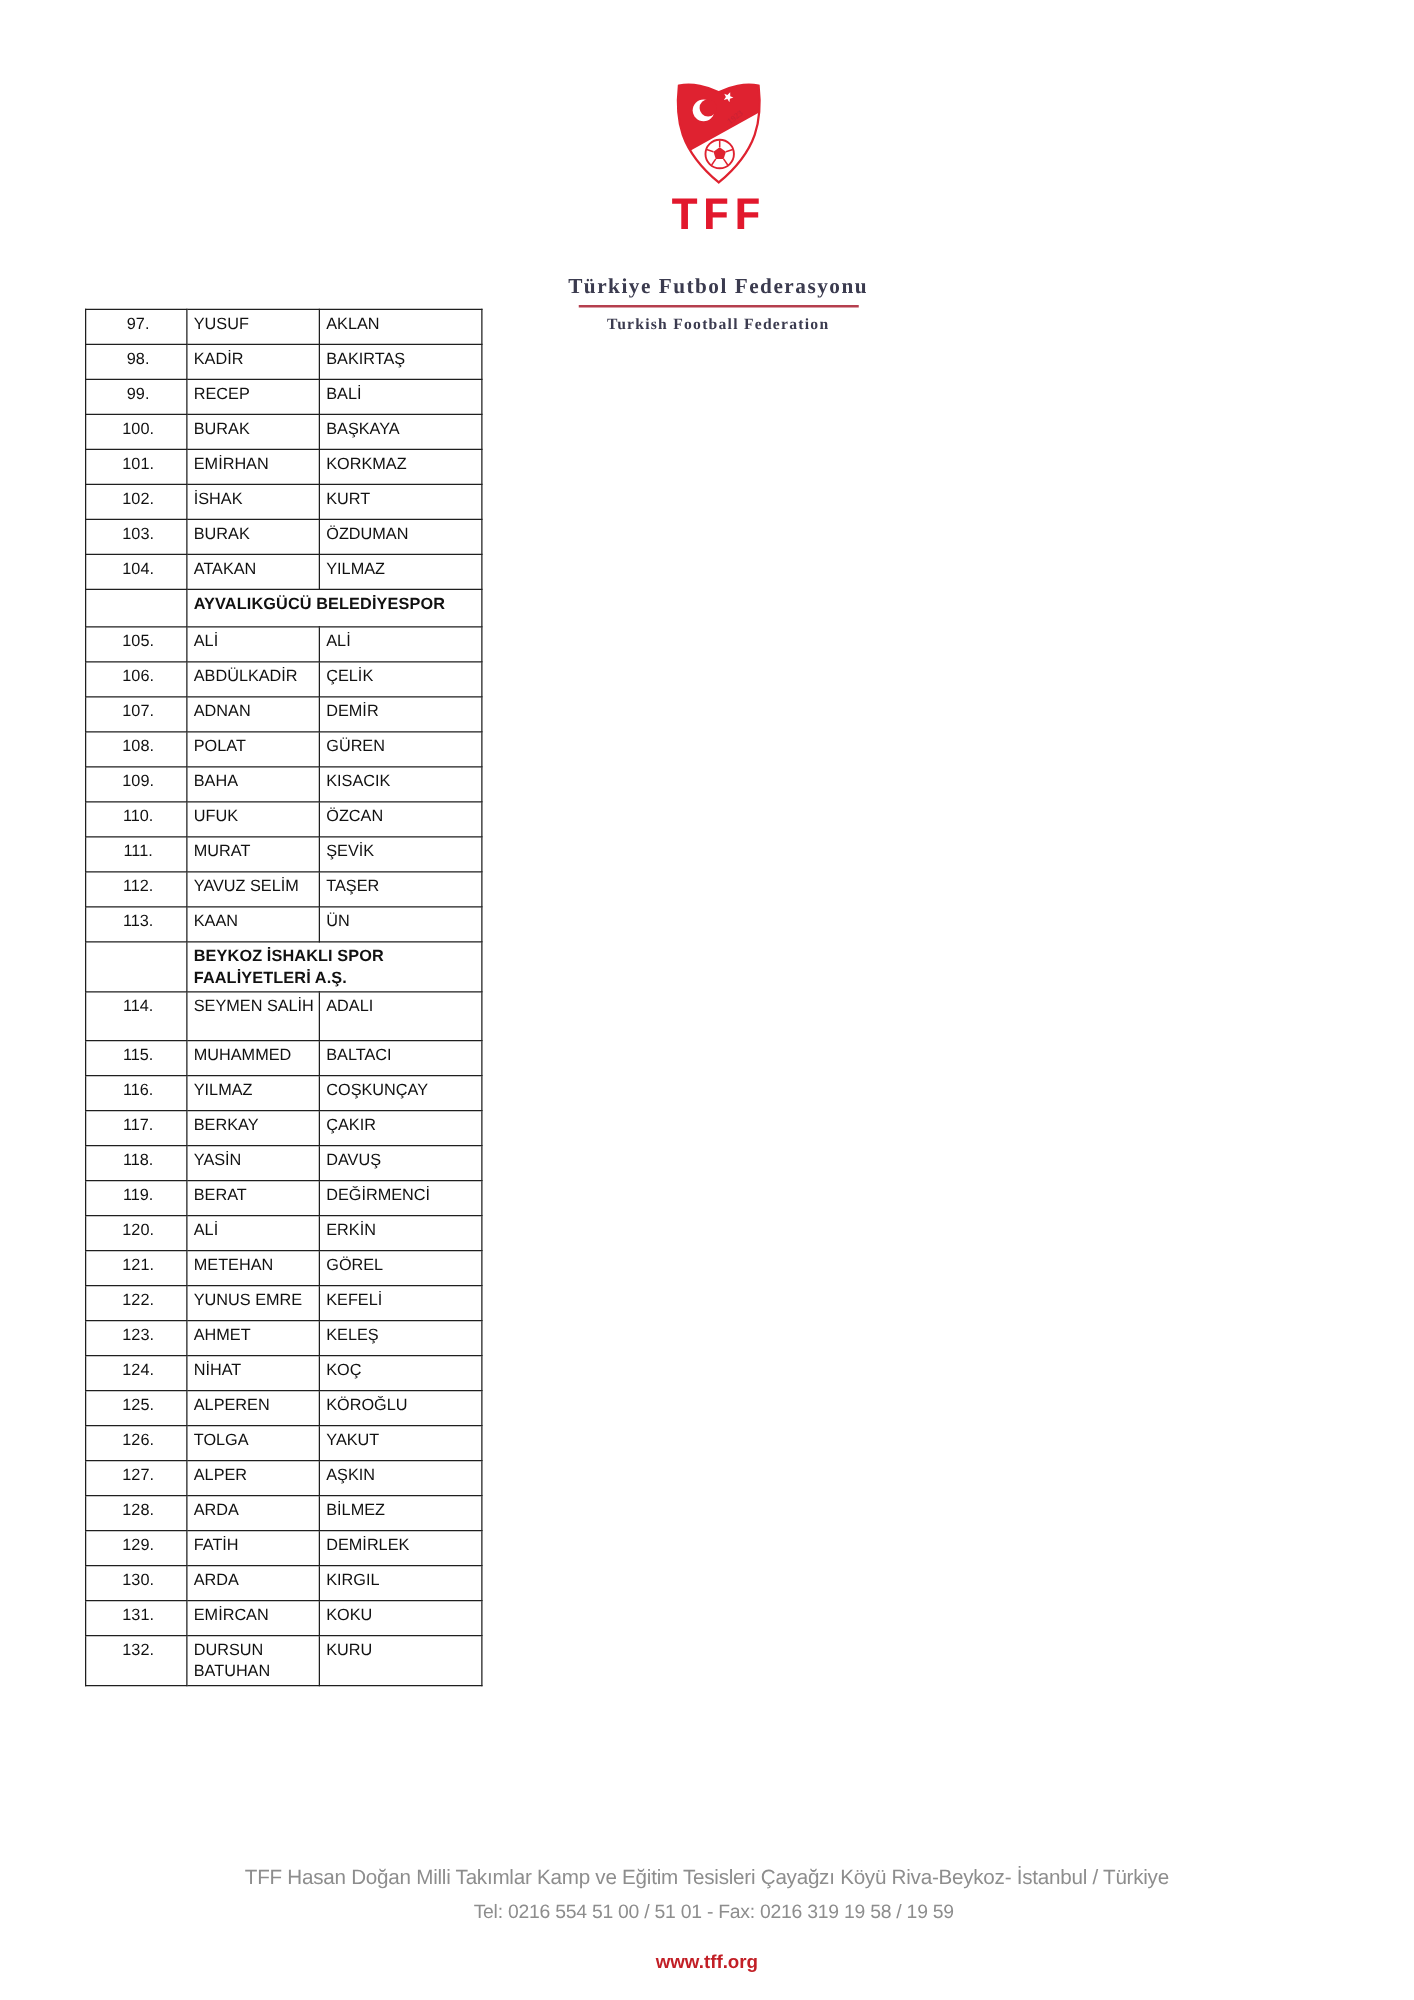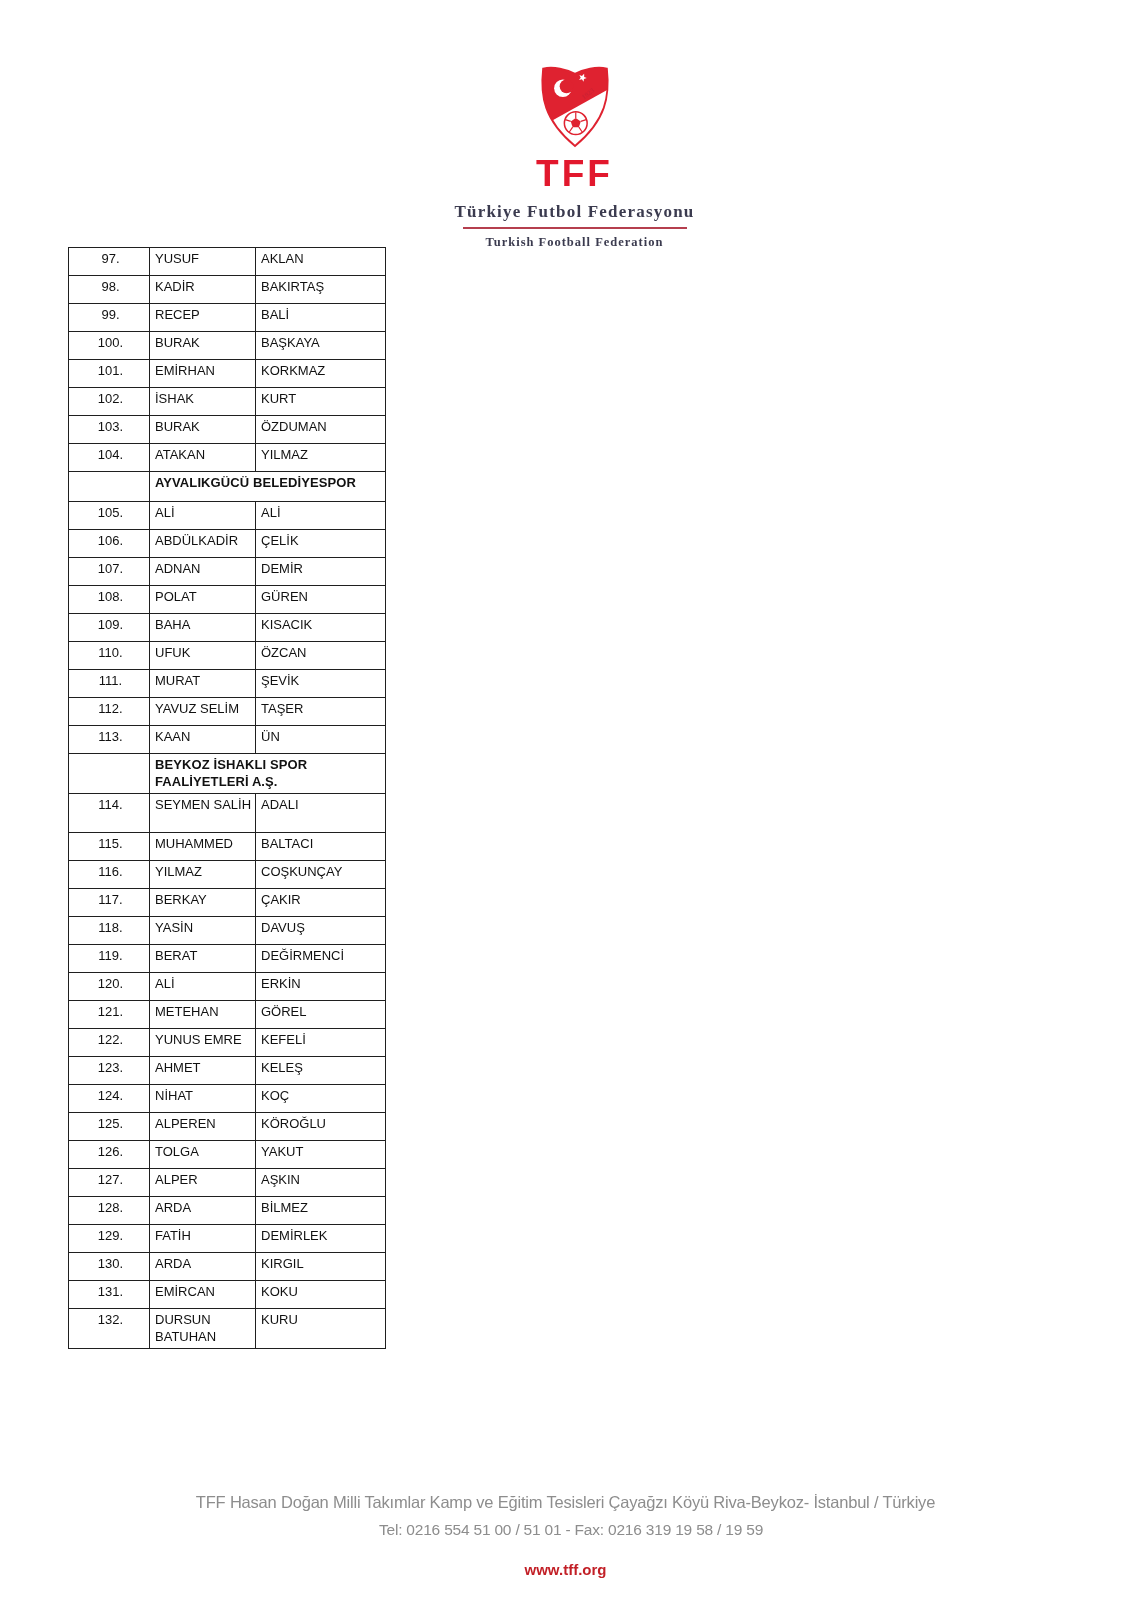--- a/index.html
+++ b/index.html
@@ -18,28 +18,28 @@
     font-family:"Liberation Sans","DejaVu Sans",sans-serif;color:#111;
   }
   
   .logo-block{
     position:absolute;top:64px;left:50%;
     transform:translateX(calc(-50% + 9px));
     width:320px;text-align:center;
   }
   .shield{display:block;margin:0 auto;}
   .tff-word{
-    font-family:Liberation Sans, sans-serif;
+    font-family:Liberation Mono, monospace;
     font-weight:bold;font-size:37px;letter-spacing:3px;
     color:var(--accent_red);margin-top:6px;line-height:1.05;
   }
   .org-tr{
     font-family:"Liberation Serif","DejaVu Serif",serif;
     font-weight:600;font-size:17px;letter-spacing:1.2px;
-    color:var(--text_navy);margin-top:8px;
+    color:var(--text_navy);margin-top:25px;
   }
   .red-rule{
     height:2px;background:var(--rule_red);
     width:224px;margin:5px auto 0 auto;border:none;
   }
   .org-en{
     font-family:"Liberation Serif","DejaVu Serif",serif;
     font-weight:600;font-size:12.5px;letter-spacing:1px;
     color:var(--text_navy);margin-top:6px;
   }

